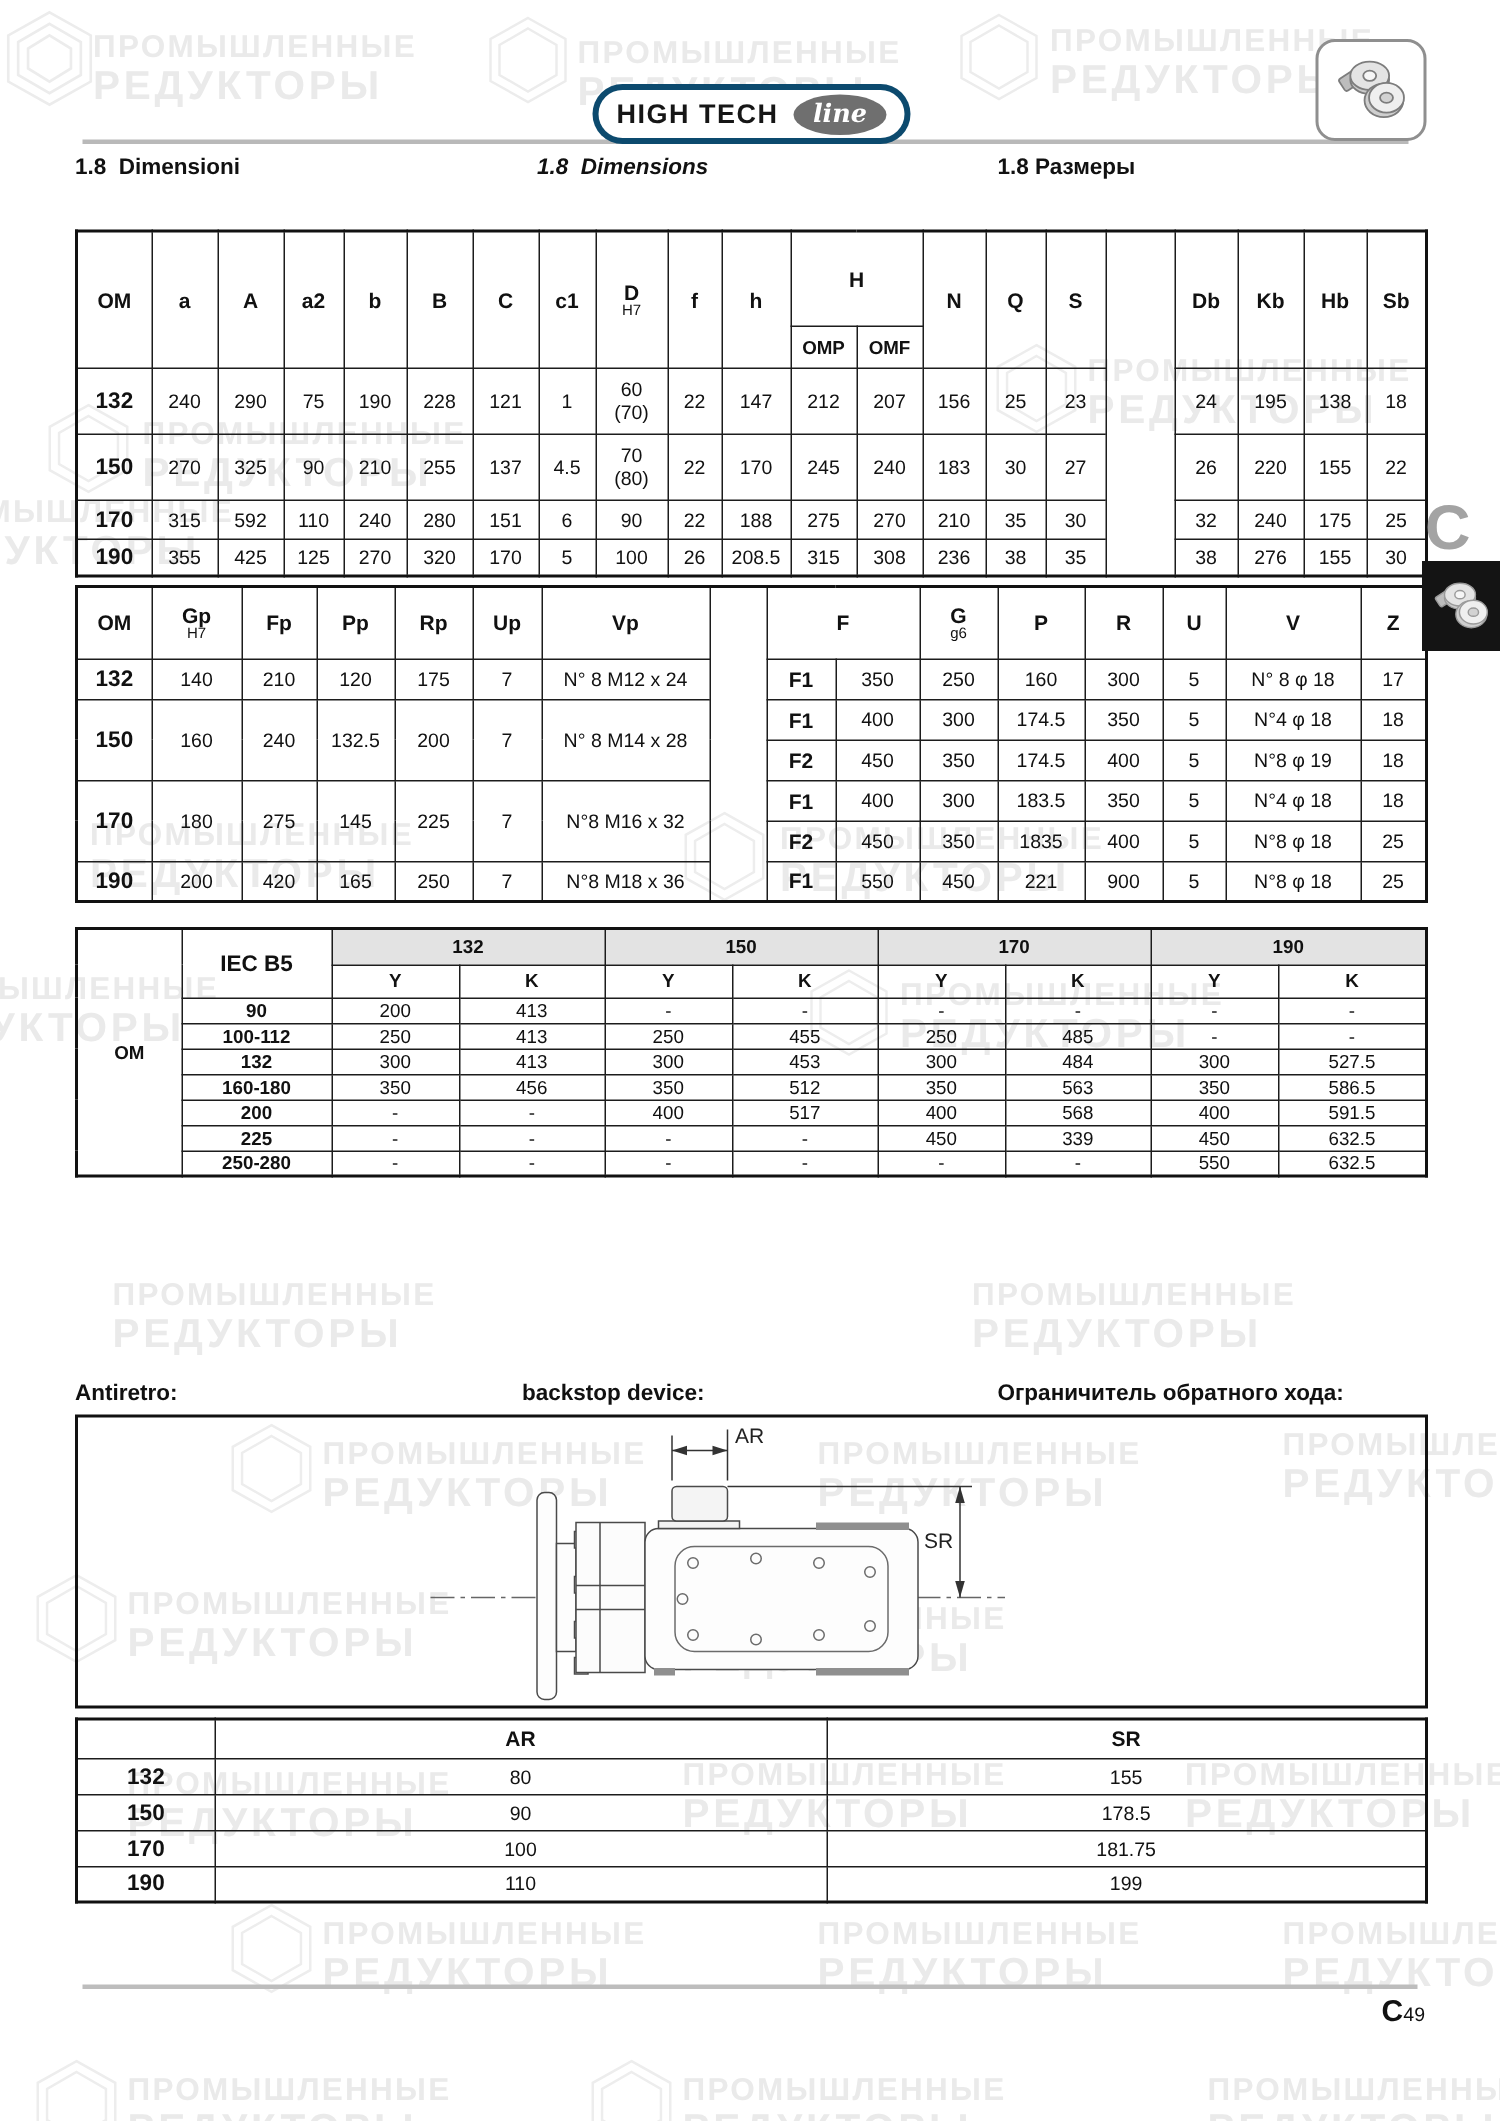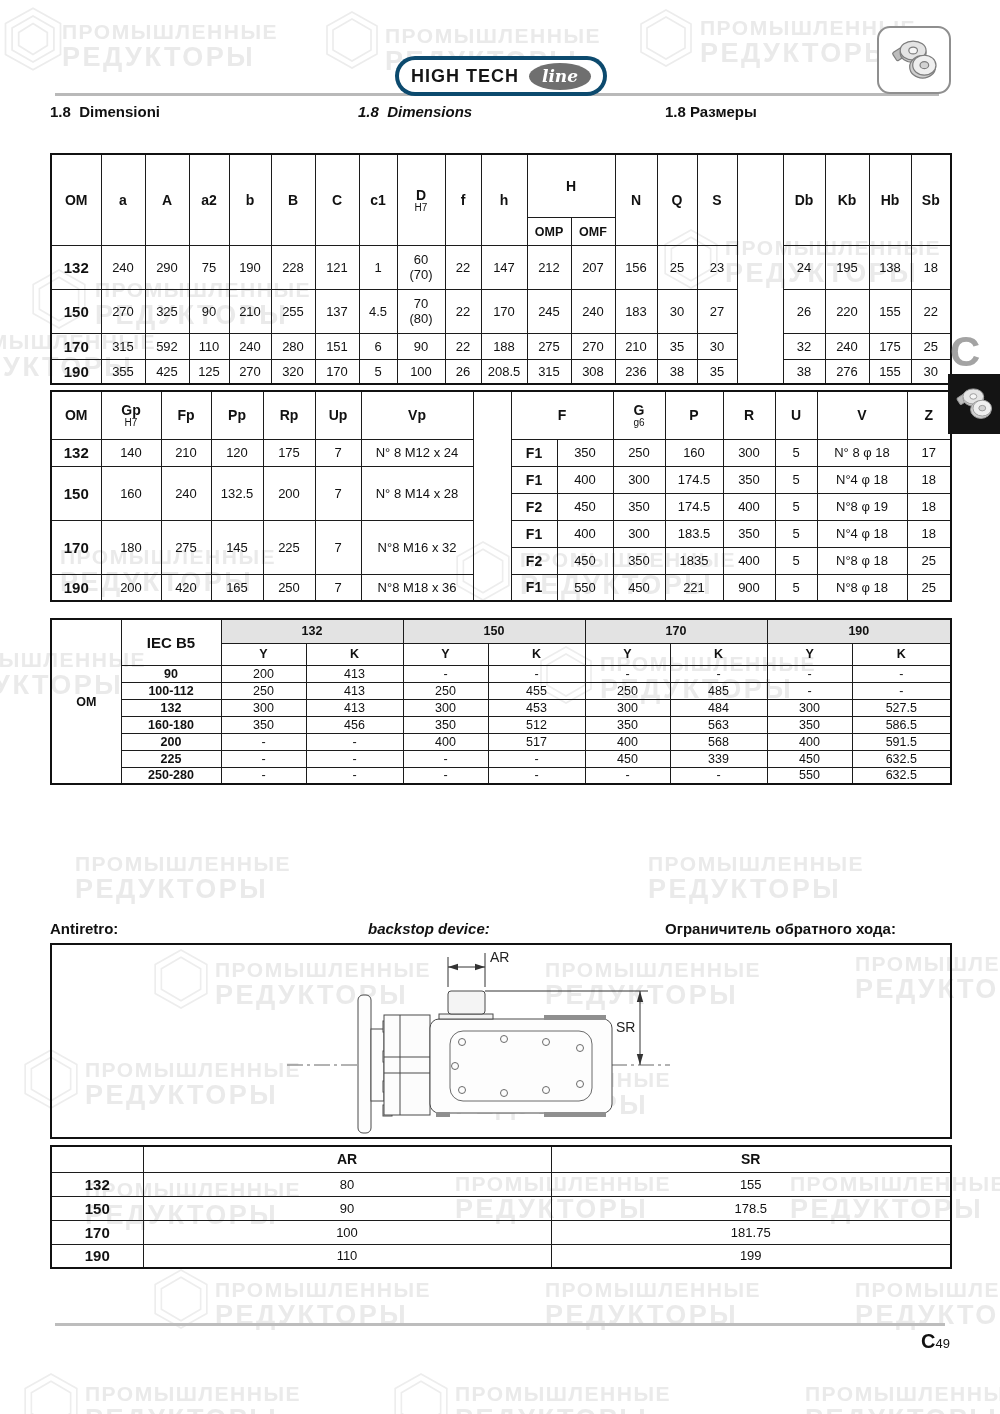--- a/index.html
+++ b/index.html
@@ -36,21 +36,21 @@
   .grp{background:#e3e3e3 !important;}
   .t3 th,.t3 td{font-size:12.5px;}
   .t3 .rowhead{font-size:12.5px !important;}
   .omcell{font-size:17px;font-weight:bold;}
   .t4 .rowhead{font-size:15px !important;}
   
   .note{position:absolute;top:804px;font-size:13.2px;line-height:1.3;text-align:justify;z-index:2;white-space:pre-line;}
   .nit{left:50px;width:306px;} .nen{left:358px;width:308px;font-style:italic;} .nru{left:665px;width:290px;}
   
   .bsh{position:absolute;top:920px;font-size:15px;font-weight:bold;z-index:3;}
-  .bit{left:50px;} .ben{left:368px;font-style:italic;} .bru{left:665px;}
+  .bit{left:50px;} .ben{left:348px;} .bru{left:665px;}
   .diagbox{position:absolute;left:50px;top:943px;width:898px;height:192px;border:2px solid #111;z-index:2;}
   .dimlabel{position:absolute;font-size:14px;color:#222;z-index:3;}
   
   .frule{position:absolute;left:55px;top:1323px;width:890px;height:3px;background:#bdbdbd;z-index:2;}
   .pageno{position:absolute;left:905px;top:1330px;width:45px;text-align:right;z-index:3;}
   .pageno .c{font-weight:bold;font-size:20px;} .pageno .n{font-size:13px;}
   .tabC{position:absolute;left:950px;top:328px;font-size:42px;font-weight:bold;color:#a3a3a3;z-index:3;}
   .tabbox{position:absolute;left:948px;top:374px;width:52px;height:60px;background:#141414;z-index:3;
         display:flex;align-items:center;justify-content:center;}
 </style>

